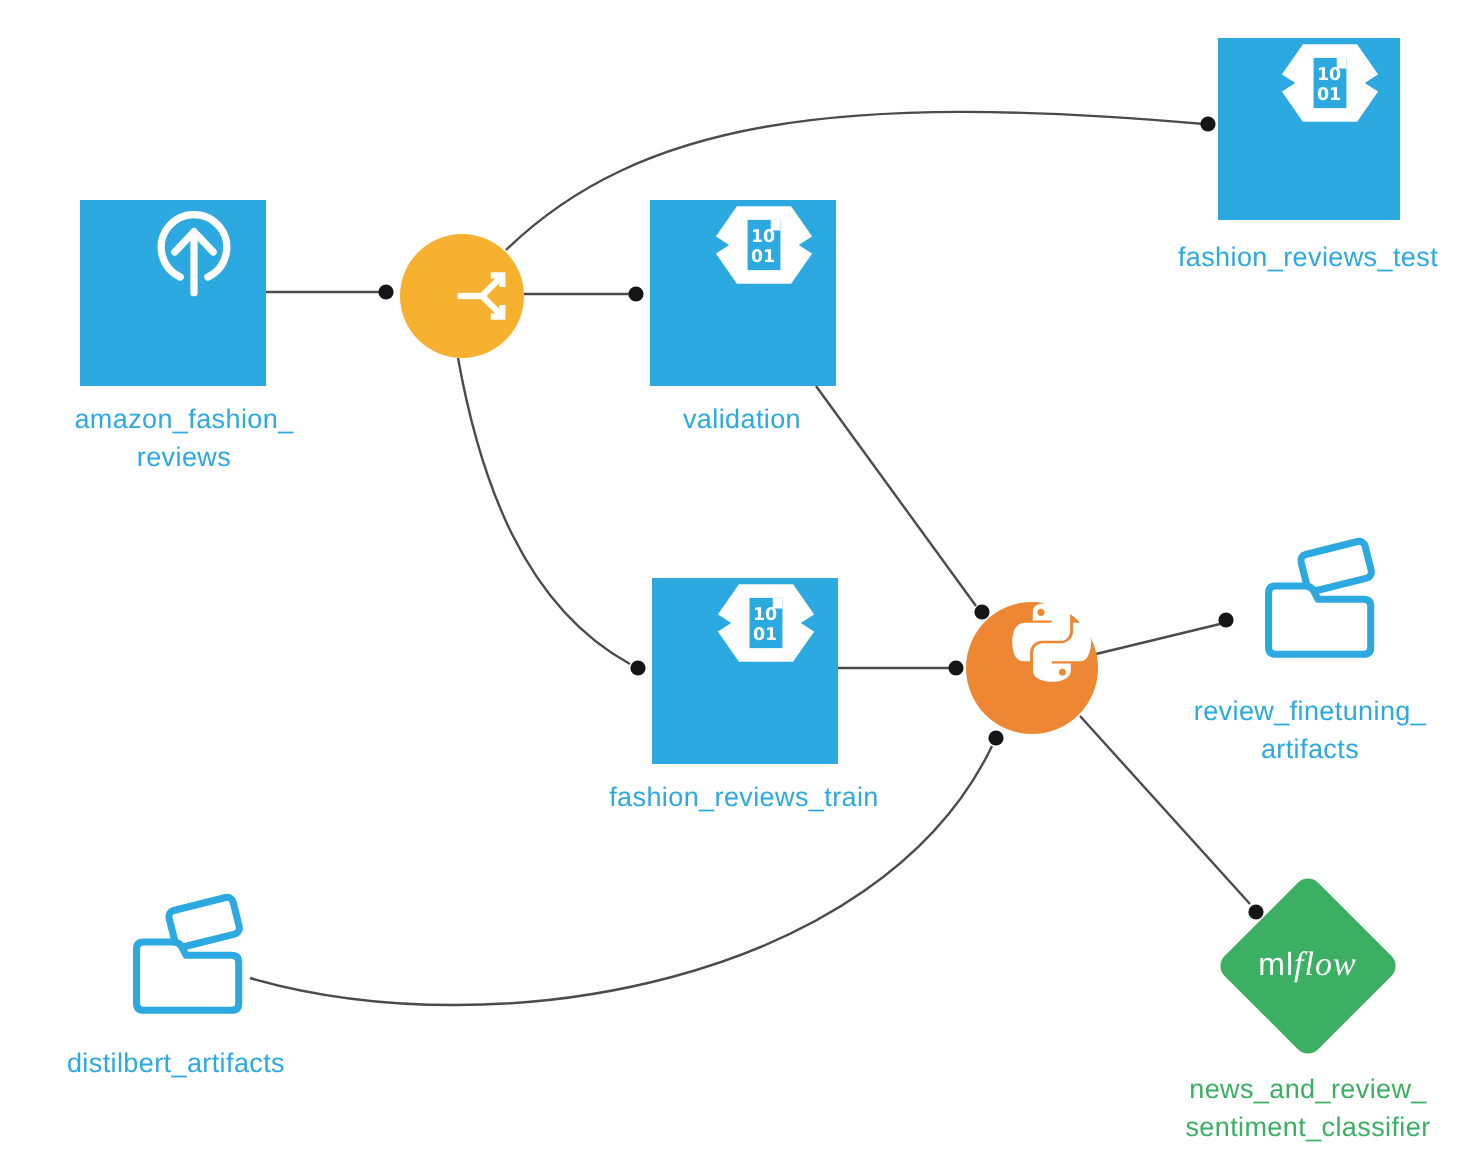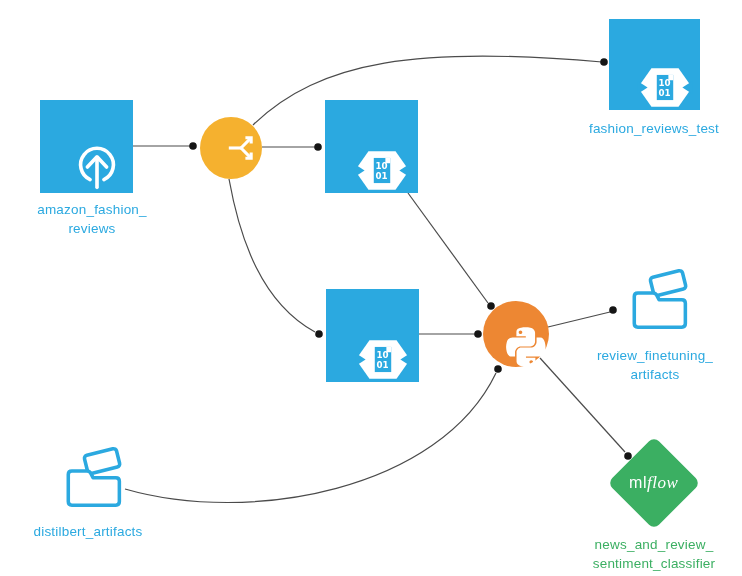--- a/index.html
+++ b/index.html
@@ -1,19 +1,19 @@
 <!DOCTYPE html>
 <html><head>
 <meta charset="utf-8">
 <style>
   html,body{margin:0;padding:0;background:#ffffff;}
   .canvas{position:relative;width:742px;height:576px;background:#ffffff;overflow:hidden;
           font-family:"Liberation Sans",sans-serif;}
   .edges{position:absolute;left:0;top:0;width:742px;height:576px;}
-  .node{position:absolute;display:flex;align-items:flex-end;justify-content:center;box-sizing:border-box;padding-left:20px;}
+  .node{position:absolute;display:flex;align-items:flex-start;justify-content:center;box-sizing:border-box;padding-left:20px;}
   .sq{width:93px;height:93px;background:#2BA9E0;}
   .sq.small{width:91px;height:91px;}
   .circle{border-radius:50%;}
   .split-circle{width:62px;height:62px;background:#F5B12F;}
   .py-circle{width:66px;height:66px;background:#ED8733;}
   .diamond{position:absolute;width:66px;height:66px;background:#3BAF62;border-radius:7px;
            transform:rotate(45deg);display:flex;align-items:center;justify-content:center;}
   .diamond .wordmark{transform:rotate(-45deg);color:#fff;font-size:16px;letter-spacing:.5px;
            font-family:"Liberation Sans",sans-serif;white-space:nowrap;}
   .diamond .wordmark em{font-style:italic;font-family:"Liberation Serif",serif;font-size:17px;}
@@ -97,32 +97,36 @@
       <polygon points="2,23 16,3 44,3 58,23 44,43 16,43" fill="#fff"></polygon>
       <polygon points="2,16.5 2,29.5 12,23" fill="#2BA9E0"></polygon>
       <polygon points="58,16.5 58,29.5 48,23" fill="#2BA9E0"></polygon>
       <rect x="21.5" y="10" width="17" height="26" fill="#2BA9E0"></rect>
       <rect x="33.5" y="10" width="5" height="5.5" fill="#fff"></rect>
       <text x="29.5" y="21.5" font-size="9" fill="#fff" text-anchor="middle">10</text>
       <text x="29.5" y="32" font-size="9" fill="#fff" text-anchor="middle">01</text>
     </svg>
   </div>
   <div class="lbl" style="left:266px;top:200px">
+    <div>validation</div>
   </div>
 
   <div class="node sq" style="left:326px;top:289px">
     <svg width="58" height="45" viewBox="0 0 60 46">
       <polygon points="2,23 16,3 44,3 58,23 44,43 16,43" fill="#fff"></polygon>
       <polygon points="2,16.5 2,29.5 12,23" fill="#2BA9E0"></polygon>
       <polygon points="58,16.5 58,29.5 48,23" fill="#2BA9E0"></polygon>
       <rect x="21.5" y="10" width="17" height="26" fill="#2BA9E0"></rect>
       <rect x="33.5" y="10" width="5" height="5.5" fill="#fff"></rect>
       <text x="29.5" y="21.5" font-size="9" fill="#fff" text-anchor="middle">10</text>
       <text x="29.5" y="32" font-size="9" fill="#fff" text-anchor="middle">01</text>
     </svg>
+  </div>
+  <div class="lbl" style="left:267px;top:389px">
+    <div>fashion_reviews_train</div>
   </div>
 
   <div class="node circle py-circle" style="left:483px;top:301px">
     <svg width="40" height="40" viewBox="0 0 112 112">
       <g fill="#fff" fill-rule="evenodd">
         <path d="M54.9,1 C50.4,1 46.1,1.4 42.3,2.1 C31.1,4 29.1,8.1 29.1,15.7 V25.8 H55.5 V29.2 H18.6
                  C10.9,29.2 4.2,33.8 2.1,42.6 C-0.3,52.7 -0.4,59 2.1,69.5 C4,77.4 8.5,82.9 16.2,82.9
                  H25.3 V70.8 C25.3,62.1 32.8,54.4 41.8,54.4 H68.2 C75.6,54.4 81.4,48.3 81.4,40.9
                  V15.7 C81.4,8.5 75.4,3.1 68.2,1.9 C63.7,1.2 59.4,1 54.9,1 Z
                  M40.6,9.6 C43.3,9.6 45.6,11.9 45.6,14.7 C45.6,17.5 43.3,19.7 40.6,19.7

